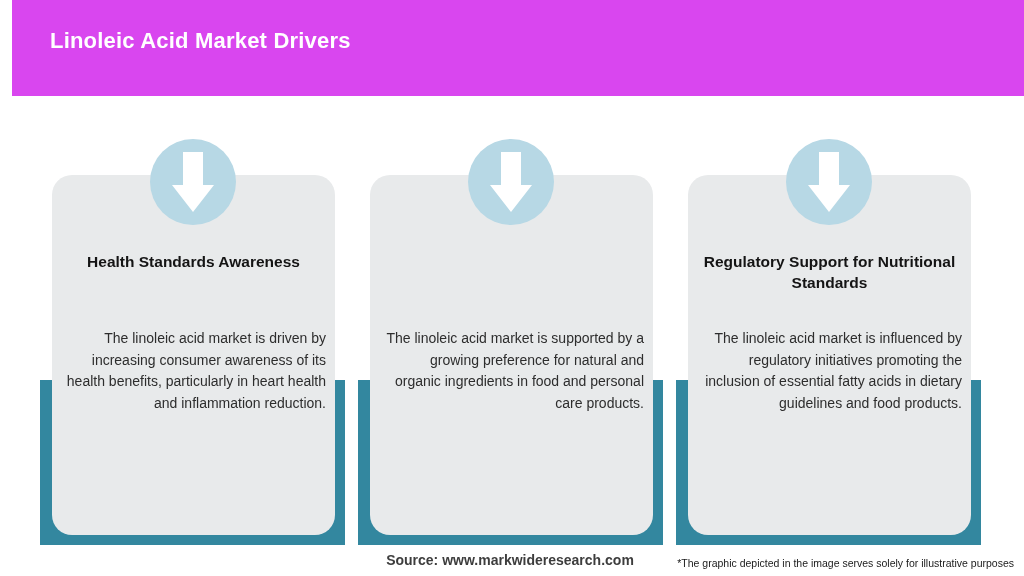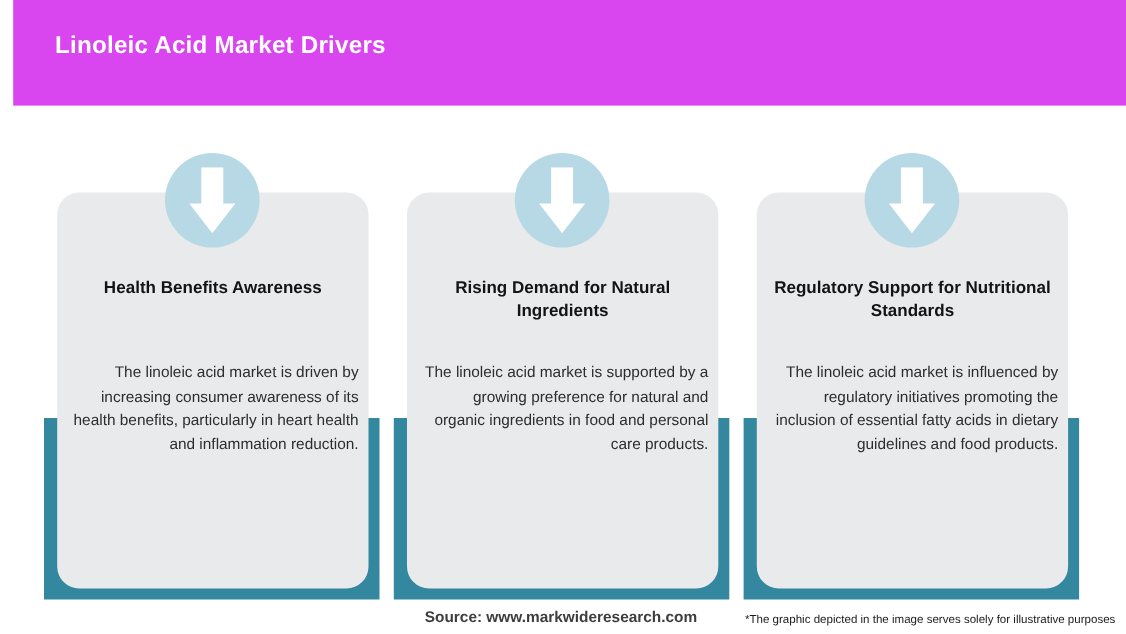--- a/index.html
+++ b/index.html
@@ -105,31 +105,30 @@
 
 <div class="header">
   <div class="title">Linoleic Acid Market Drivers</div>
 </div>
 
 <div class="tray tray-0"></div>
 <div class="tray tray-1"></div>
 <div class="tray tray-2"></div>
 
 <div class="card card-0">
-  <div class="card-heading">Health Benefits Awareness</div>
+  <div class="card-heading">Health Standards Awareness</div>
   <div class="card-body">The linoleic acid market is driven by increasing consumer awareness of its health benefits, particularly in heart health and inflammation reduction.</div>
 </div>
 <div class="circle circle-0">
   <svg viewBox="0 0 42 60" width="42" height="60" aria-hidden="true">
     <path d="M11 0 H31 V33 H42 L21 60 L0 33 H11 Z" fill="#ffffff"></path>
   </svg>
 </div>
 
 <div class="card card-1">
-  <div class="card-heading">Rising Demand for Natural Ingredients</div>
   <div class="card-body">The linoleic acid market is supported by a growing preference for natural and organic ingredients in food and personal care products.</div>
 </div>
 <div class="circle circle-1">
   <svg viewBox="0 0 42 60" width="42" height="60" aria-hidden="true">
     <path d="M11 0 H31 V33 H42 L21 60 L0 33 H11 Z" fill="#ffffff"></path>
   </svg>
 </div>
 
 <div class="card card-2">
   <div class="card-heading">Regulatory Support for Nutritional Standards</div>

